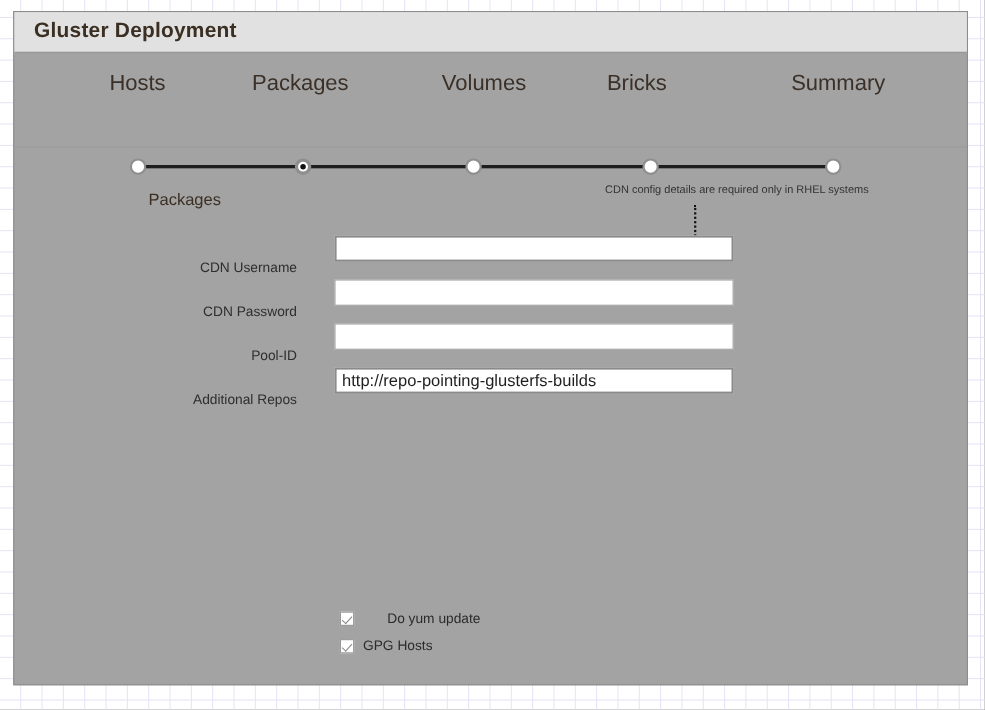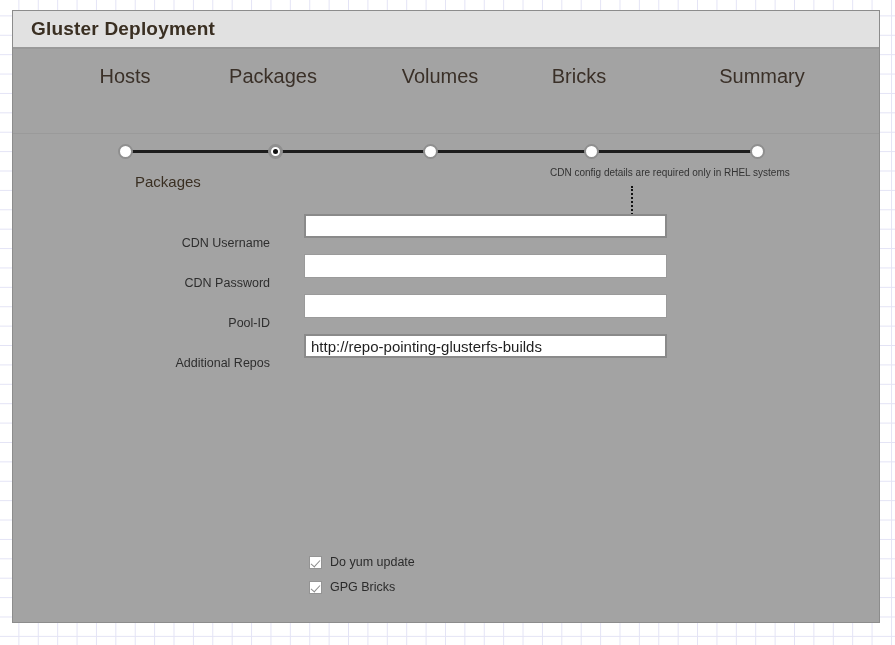--- a/index.html
+++ b/index.html
@@ -182,21 +182,21 @@
     border: 1px solid #9a9a9a;
   }
 
   
   .check-row {
     position: absolute;
     left: 296px;
     display: flex;
     align-items: center;
   }
-  #check-row-yum { top: 421px; }
+  #check-row-yum { top: 421px; gap: 22px; }
   #check-row-gpg { top: 446px; }
   .checkbox {
     position: relative;
     width: 13px;
     height: 13px;
     border: 1px solid #949494;
     background: #ffffff;
     box-sizing: border-box;
     flex: none;
   }
@@ -286,21 +286,21 @@
 
     </div>
 
     <div class="check-row" id="check-row-yum">
       <span class="checkbox checked"></span>
       <span class="check-label">Do yum update</span>
     </div>
 
     <div class="check-row" id="check-row-gpg">
       <span class="checkbox checked"></span>
-      <span class="check-label">GPG Bricks</span>
+      <span class="check-label">GPG Hosts</span>
     </div>
 
     <div id="footer-buttons">
       
       
       
     </div>
 
   </div>
 </div>

